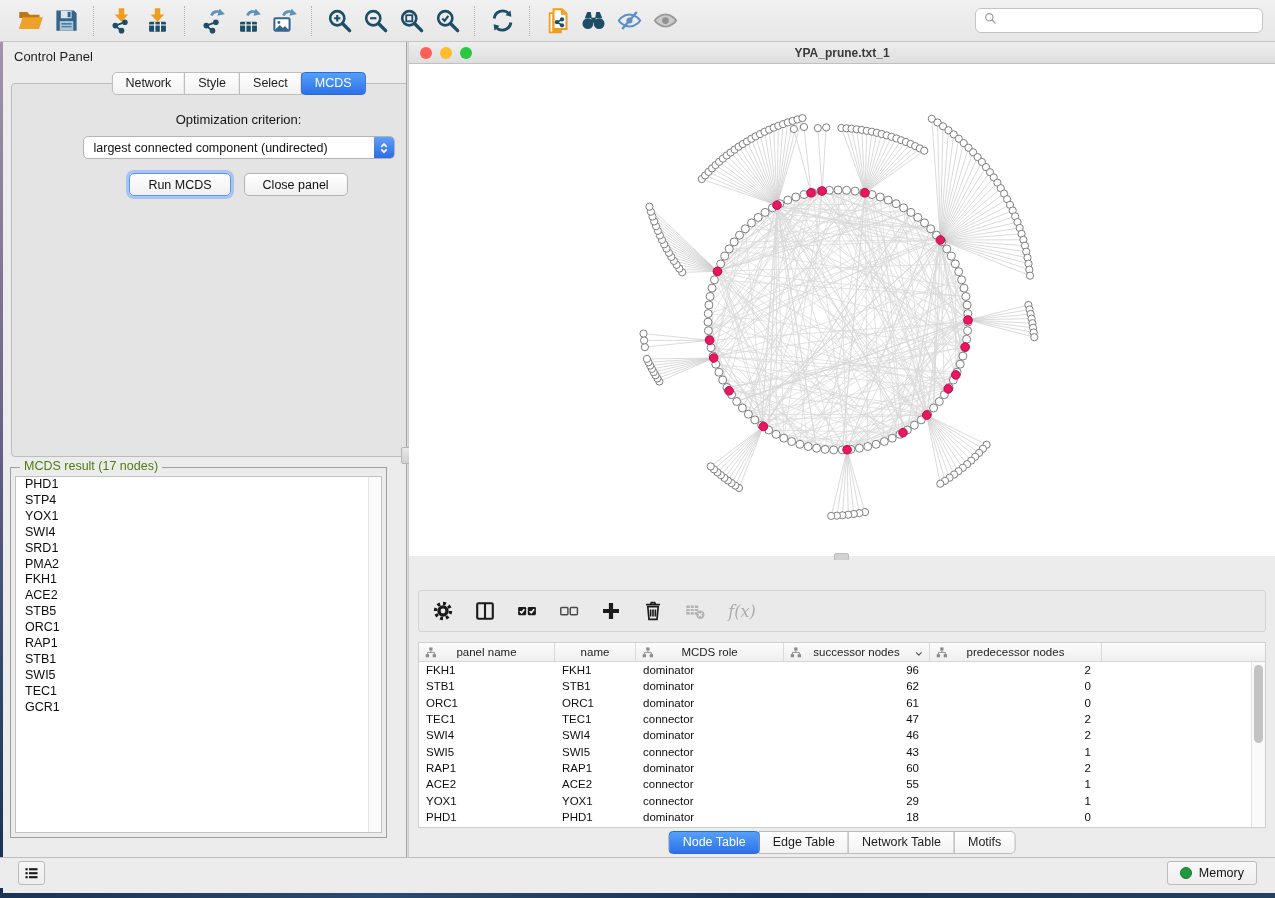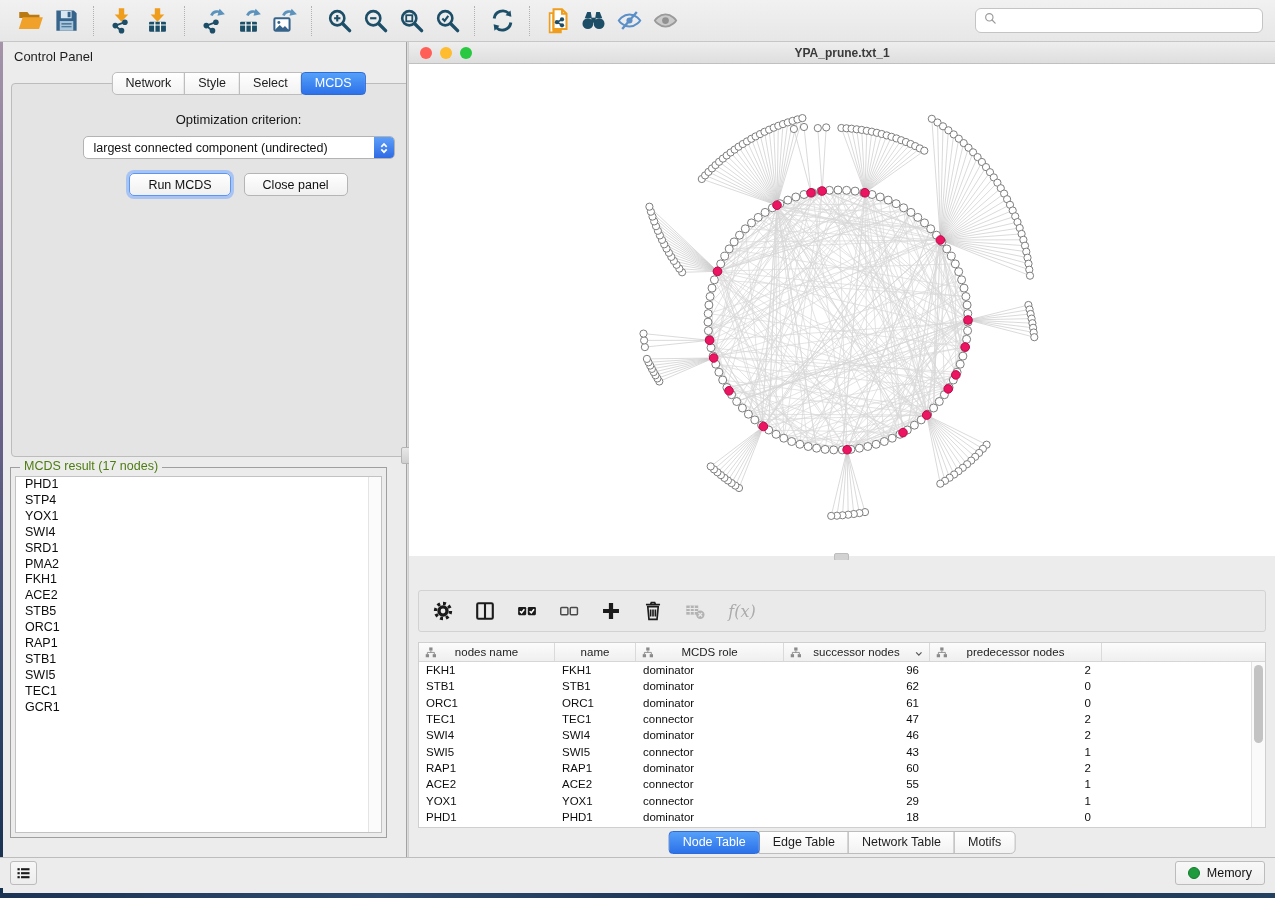--- a/index.html
+++ b/index.html
@@ -105,21 +105,21 @@
   .td.text { padding-left:7px; }
   .td.num { text-align:right; padding-right:11px; }
   .tp-scroll { position:absolute; right:0; top:19px; bottom:0; width:14px;
     background:#fafafa; border-left:1px solid #e2e2e2; }
   .tp-scroll .thumb { position:absolute; left:2px; right:2px; top:3px; height:78px;
     background:#c3c3c3; border-radius:5px; }
   .tp-tabs { position:absolute; bottom:8px; left:50%; transform:translateX(-50%); }
 
   
   .statusbar { position:absolute; left:0; right:0; bottom:5px; height:31px; background:#ececec;
-    border-top:1px solid #bdbdbd; display:flex; align-items:center; padding:0 10px; z-index:45; }
+    border-top:1px solid #bdbdbd; display:flex; align-items:center; padding:0 18px; z-index:45; }
   .sb-btn { width:27px; height:24px; border:1px solid #bcbcbc; border-radius:3px;
     background:linear-gradient(#f7f7f7,#ededed); display:flex; align-items:center; justify-content:center; }
   .memory-btn { margin-left:auto; height:24px; border:1px solid #bcbcbc; border-radius:3px;
     background:linear-gradient(#f8f8f8,#eeeeee); display:flex; align-items:center; gap:7px;
     padding:0 12px; font-size:12.5px; color:#111; }
   .mem-dot { width:12px; height:12px; border-radius:50%; background:#1f9a3d;
     border:1px solid #157a2e; }
 </style>
 </head>
 <body>
@@ -1140,21 +1140,21 @@
       <div class="thead" id="tp-head">
           <div class="th" style="width: 136px;">
             <span class="tree"><svg width="11" height="11" viewBox="0 0 12 12">
                 <g fill="#8a8a8a">
                   <rect x="4.6" y="0.5" width="3.6" height="3.4"></rect>
                   <rect x="0.8" y="7.8" width="3.6" height="3.4"></rect>
                   <rect x="8.4" y="7.8" width="3.6" height="3.4"></rect>
                 </g>
                 <path d="M6.4 3.9v2M2.6 7.8V5.9h7.6v1.9" fill="none" stroke="#8a8a8a" stroke-width="1"></path>
               </svg></span>
-            <span>nodes name</span>
+            <span>panel name</span>
           </div>
           <div class="th" style="width: 81px;">
             <span>name</span>
           </div>
           <div class="th" style="width: 148px;">
             <span class="tree"><svg width="11" height="11" viewBox="0 0 12 12">
                 <g fill="#8a8a8a">
                   <rect x="4.6" y="0.5" width="3.6" height="3.4"></rect>
                   <rect x="0.8" y="7.8" width="3.6" height="3.4"></rect>
                   <rect x="8.4" y="7.8" width="3.6" height="3.4"></rect>

